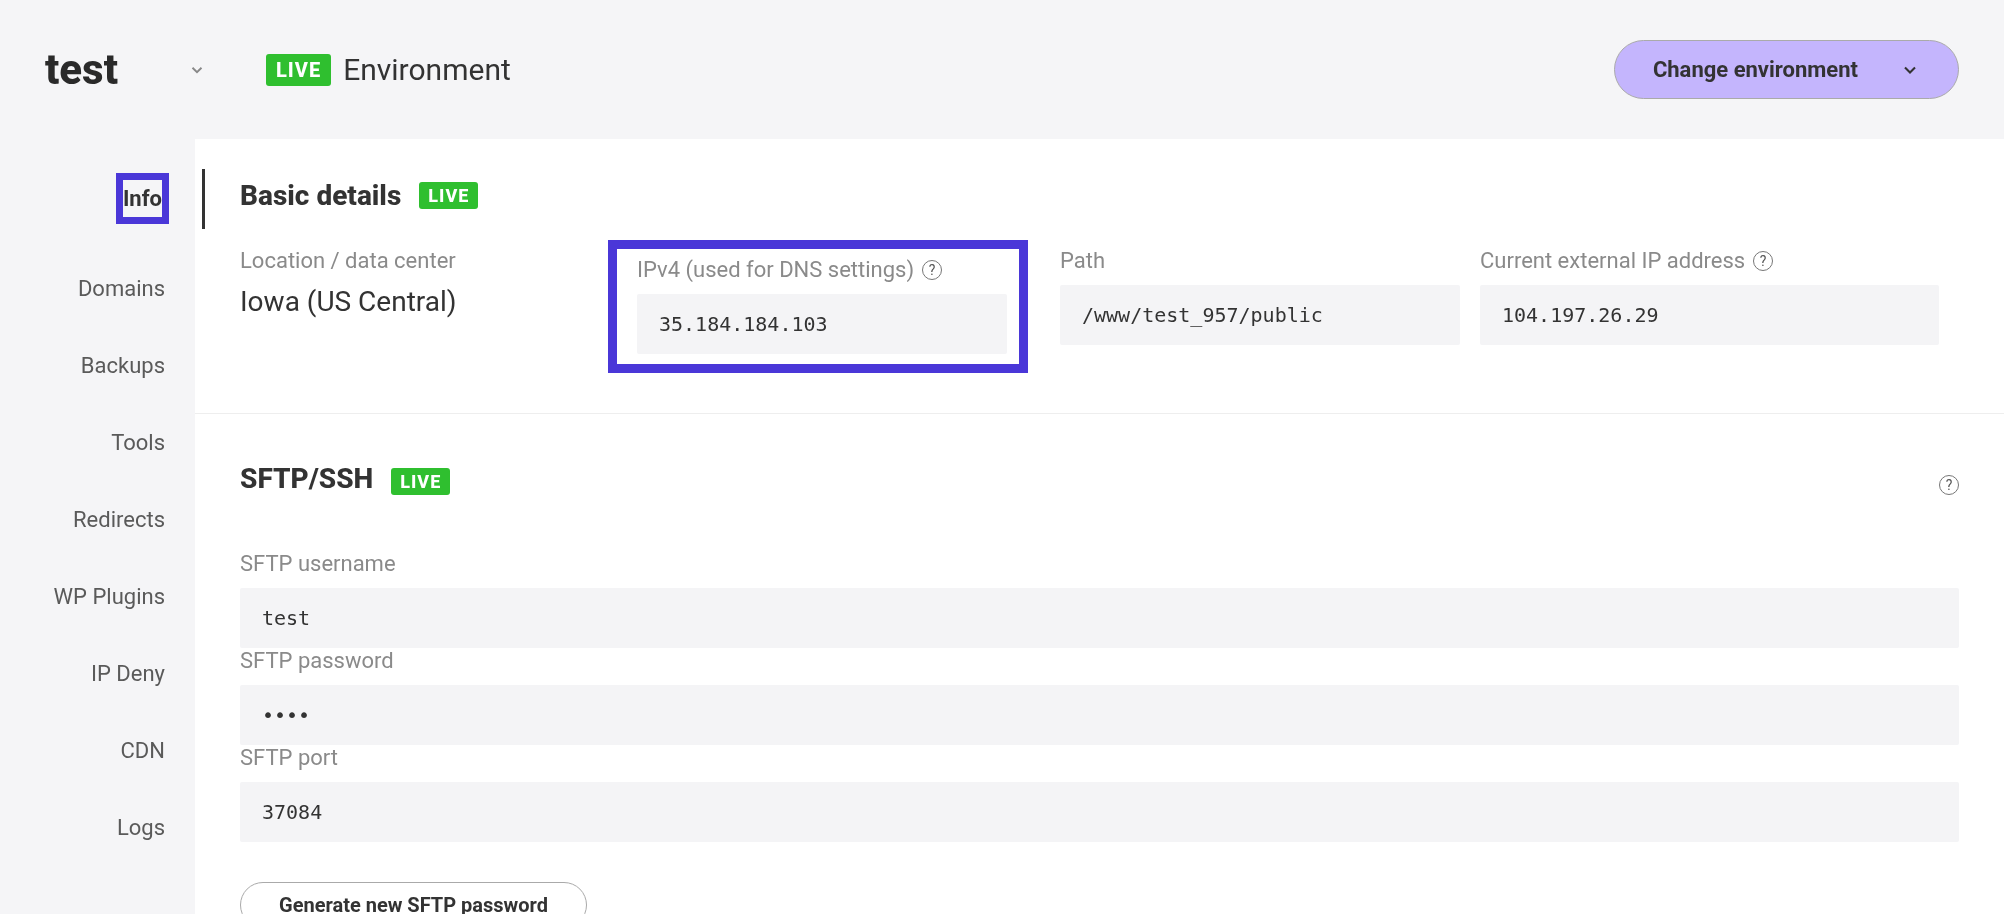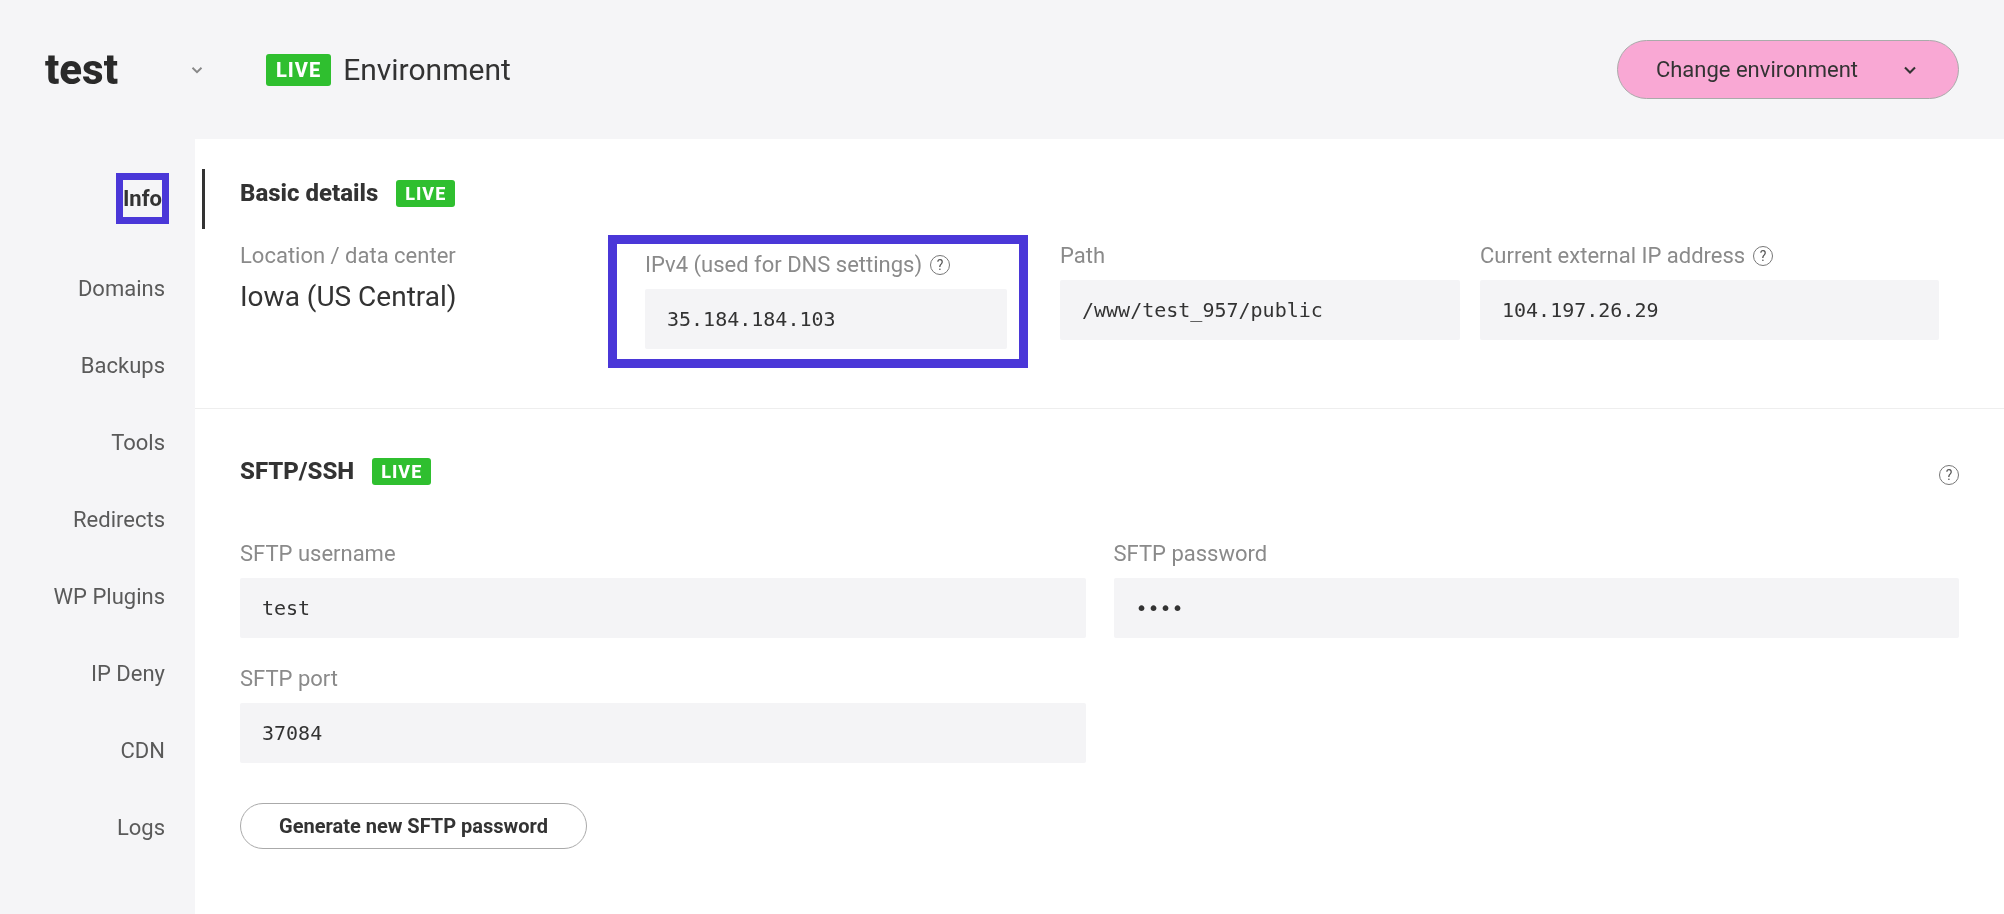--- a/index.html
+++ b/index.html
@@ -62,23 +62,23 @@
       margin-left: 12px;
     }
     .change-env {
       margin-left: auto;
       display: flex;
       align-items: center;
       border: 1.5px solid #aaa;
       border-radius: 38px;
       padding: 16px 38px;
       font-size: 22px;
-      font-weight: 400;
-      color: #333;
-      background: #f9a8d4;
+      font-weight: 700;
+      color: #333;
+      background: #c4b5fd;
       cursor: pointer;
     }
     .change-env .chevron-down {
       margin-left: 42px;
       width: 20px;
       height: 20px;
       stroke: #333;
     }
 
     
@@ -128,21 +128,21 @@
       min-height: 780px;
       padding: 40px 45px 40px 45px;
       border-top-left-radius: 0;
     }
     .section-title-row {
       display: flex;
       align-items: center;
       margin-bottom: 36px;
     }
     .section-title {
-      font-size: 24px;
+      font-size: 28px;
       font-weight: 800;
       color: #333;
     }
     .section-title + .badge-live { margin-left: 18px; }
 
     .details-grid {
       display: grid;
       grid-template-columns: 380px 440px 420px 1fr;
       gap: 0;
       margin-bottom: 40px;
@@ -163,21 +163,21 @@
       background: #f4f4f6;
       padding: 18px 22px;
       font-family: Menlo, Consolas, monospace;
       font-size: 20px;
       color: #333;
       border-radius: 2px;
       margin-top: 6px;
     }
     .highlight-box {
       border: 9px solid #4a37d8;
-      padding: 8px 12px 10px 28px;
+      padding: 8px 12px 10px 20px;
       margin-top: -8px;
       margin-left: -12px;
       display: inline-block;
       min-width: 100%;
     }
 
     .help-icon {
       display: inline-flex;
       width: 20px;
       height: 20px;
@@ -200,22 +200,21 @@
     
     .sftp-header {
       display: flex;
       align-items: flex-end;
       margin-bottom: 56px;
     }
     .sftp-header .help-icon { margin-left: auto; }
 
     .sftp-grid {
       display: grid;
-      grid-template-columns: 1fr 1fr;
-      gap: 28px;
+      grid-template-columns: 1fr;
       margin-bottom: 40px;
       margin-top: 18px;
     }
 
     .outline-btn {
       display: inline-flex;
       align-items: center;
       border: 1.5px solid #aaa;
       border-radius: 38px;
       padding: 10px 38px;

